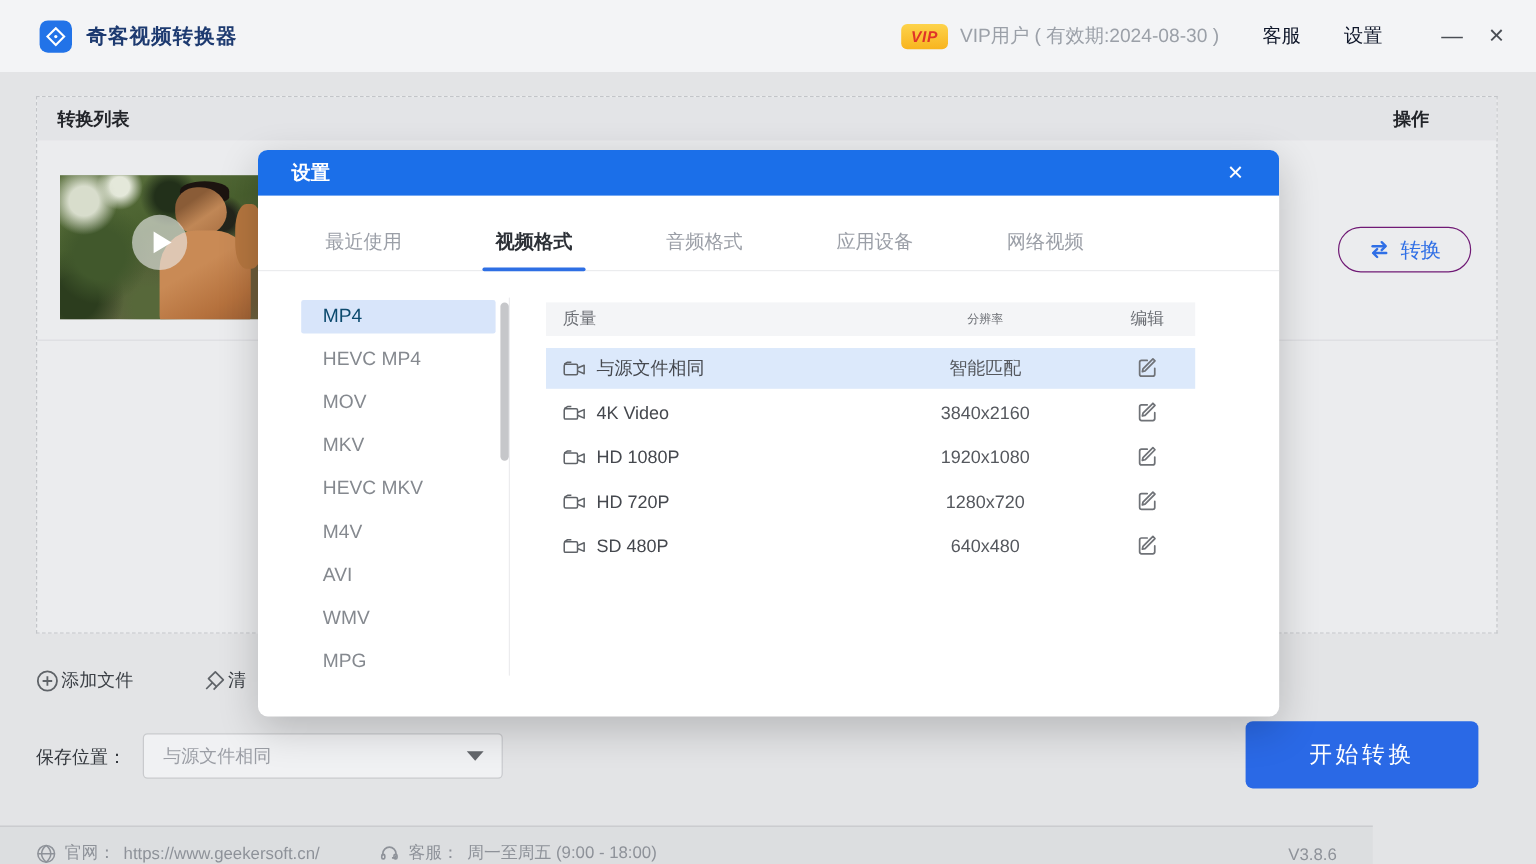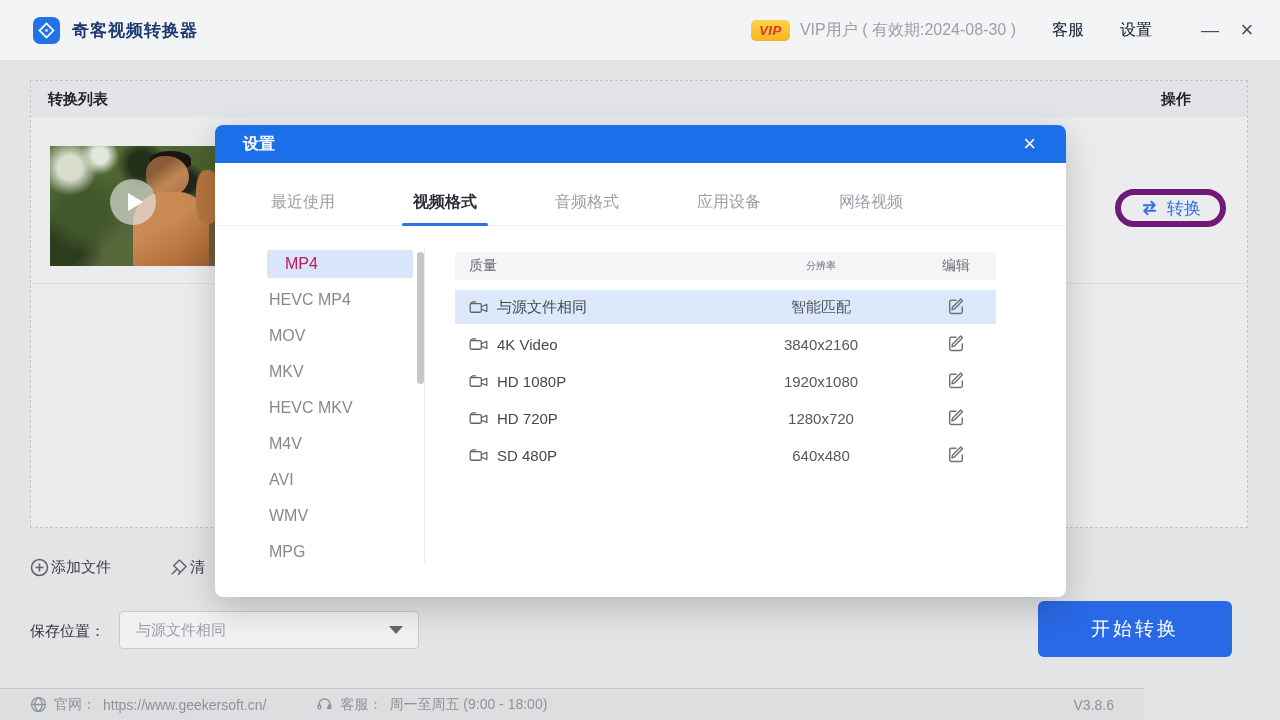--- a/index.html
+++ b/index.html
@@ -43,62 +43,62 @@
           linear-gradient(160deg,#5d7240 0%,#49602e 40%,#59613c 70%,#6b6a45 100%);}
   .person-head{position:absolute;left:58%;top:8%;width:26%;height:34%;border-radius:45% 55% 50% 50%;
                background:linear-gradient(145deg,#8a5c37 0 30%,#c08756 60%,#a96f42);}
   .person-hair{position:absolute;left:60%;top:4%;width:25%;height:14%;border-radius:50% 50% 20% 20%;background:#1c1410;}
   .person-body{position:absolute;left:50%;top:38%;width:46%;height:66%;border-radius:40% 40% 10% 10%;
                background:linear-gradient(150deg,#c98a55 0 40%,#b5713d 75%,#9c5f33);}
   .person-arm{position:absolute;left:88%;top:20%;width:14%;height:45%;border-radius:40%;background:#b5763f;}
   .playbtn{position:absolute;left:50%;top:47%;width:46px;height:46px;margin:-23px 0 0 -23px;border-radius:50%;
            background:rgba(235,235,235,.62);display:flex;align-items:center;justify-content:center;}
   .playtri{width:0;height:0;border-left:15px solid #ffffff;border-top:9px solid transparent;border-bottom:9px solid transparent;margin-left:4px;}
-  .convert-pill{position:absolute;right:21px;top:72px;width:111px;height:38px;border:6px solid #701a75;
+  .convert-pill{position:absolute;right:21px;top:72px;width:111px;height:38px;border:1px solid #701a75;
                 border-radius:19px;display:flex;align-items:center;justify-content:center;gap:8px;
                 color:#2f6fe6;font-size:17px;background:transparent;text-align:right;}
 
   
   .toolbar{position:absolute;left:30px;top:554px;display:flex;align-items:center;height:26px;}
   .tool-item{display:flex;align-items:center;gap:2px;font-size:15px;color:#3c4046;margin-right:58px;}
 
   
   .save-label{position:absolute;left:30px;top:622px;font-size:15px;color:#33373d;}
   .save-select{position:absolute;left:119px;top:611px;width:300px;height:38px;background:#f0f1f3;
                border:1px solid #c9cacd;border-radius:4px;display:flex;align-items:center;}
   .save-value{margin-left:16px;font-size:15px;color:#9b9ea5;flex:1;}
   .caret{width:0;height:0;border-left:7px solid transparent;border-right:7px solid transparent;
          border-top:8px solid #63666b;margin-right:15px;}
   .startbtn{position:absolute;left:1038px;top:601px;width:194px;height:56px;border:none;border-radius:6px;
             background:#2a69e6;color:#ffffff;font-size:19px;letter-spacing:3px;font-family:inherit;}
 
   
   .footer{position:absolute;left:0;top:688px;width:1144px;height:32px;background:#dcdee0;
-          border-top:1px solid #c7c8cb;display:flex;align-items:center;font-size:14px;color:#8e9299;}
+          border-top:1px solid #c7c8cb;display:flex;align-items:flex-end;font-size:14px;color:#8e9299;}
   .foot-item{display:flex;align-items:center;gap:7px;margin-left:30px;}
   .foot-item.second{margin-left:50px;}
   .version{margin-left:auto;margin-right:30px;color:#8e9299;}
 
   
   .dialog{position:absolute;left:215px;top:125px;width:851px;height:472px;background:#ffffff;
           border-radius:8px;box-shadow:0 10px 34px rgba(0,0,0,.20);z-index:10;overflow:hidden;}
   .dlg-header{height:38px;background:#1b6fe9;display:flex;align-items:center;}
   .dlg-title{margin-left:28px;color:#ffffff;font-size:16px;font-weight:bold;}
   .dlg-close{margin-left:auto;margin-right:30px;color:#ffffff;font-size:22px;line-height:1;cursor:default;}
   .tabs{position:absolute;left:0;top:55px;width:100%;height:46px;display:flex;align-items:center;
         padding-left:52px;gap:70px;border-bottom:1px solid #ebecee;}
   .tab{width:72px;text-align:center;font-size:16px;color:#9b9fa7;position:relative;height:46px;
        display:flex;align-items:center;justify-content:center;}
   .tab.active{color:#2c3036;font-weight:bold;}
   .tab.active::after{content:"";position:absolute;left:-7px;bottom:0;width:86px;height:3px;
                      background:#2e6fe4;border-radius:2px;}
   .fmt-list{position:absolute;left:36px;top:125px;width:162px;}
   .fmt-item{height:28px;margin-bottom:8px;display:flex;align-items:center;padding-left:18px;
             font-size:16px;color:#85898f;border-radius:2px;}
-  .fmt-item.selected{background:#d8e5fa;color:#be185d;margin-left:16px;}
+  .fmt-item.selected{background:#d8e5fa;color:#0c4a6e;}
   .fmt-sep{position:absolute;left:209px;top:123px;width:1px;height:315px;background:#ececee;}
   .fmt-scroll{position:absolute;left:202px;top:127px;width:7px;height:132px;border-radius:4px;background:#c6c7ca;}
   .qtable{position:absolute;left:240px;top:127px;width:541px;}
   .qrow{display:grid;grid-template-columns:1fr 190px 80px;align-items:center;height:34px;margin-bottom:3px;}
   .qrow.head{height:28px;background:#f4f5f7;margin-bottom:10px;}
   .qrow.hl{background:#dce9fb;}
   .qc1{display:flex;align-items:center;gap:9px;padding-left:14px;font-size:15px;color:#45484e;}
   .qrow.head .qc1{font-size:14px;color:#6b6e74;}
   .qc2{text-align:center;font-size:15px;color:#55585e;}
   .qrow.head .qc2{font-size:10px;color:#6b6e74;}

